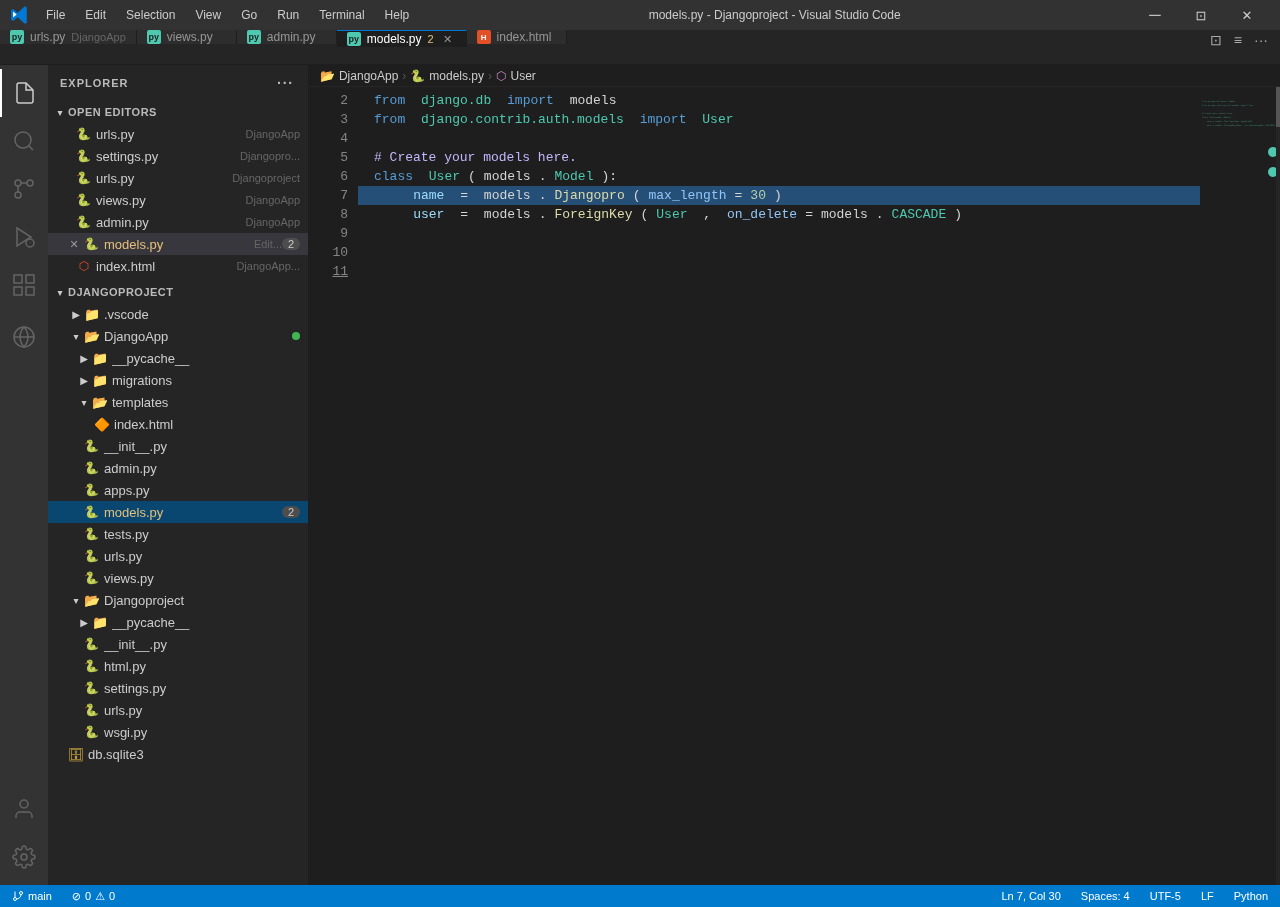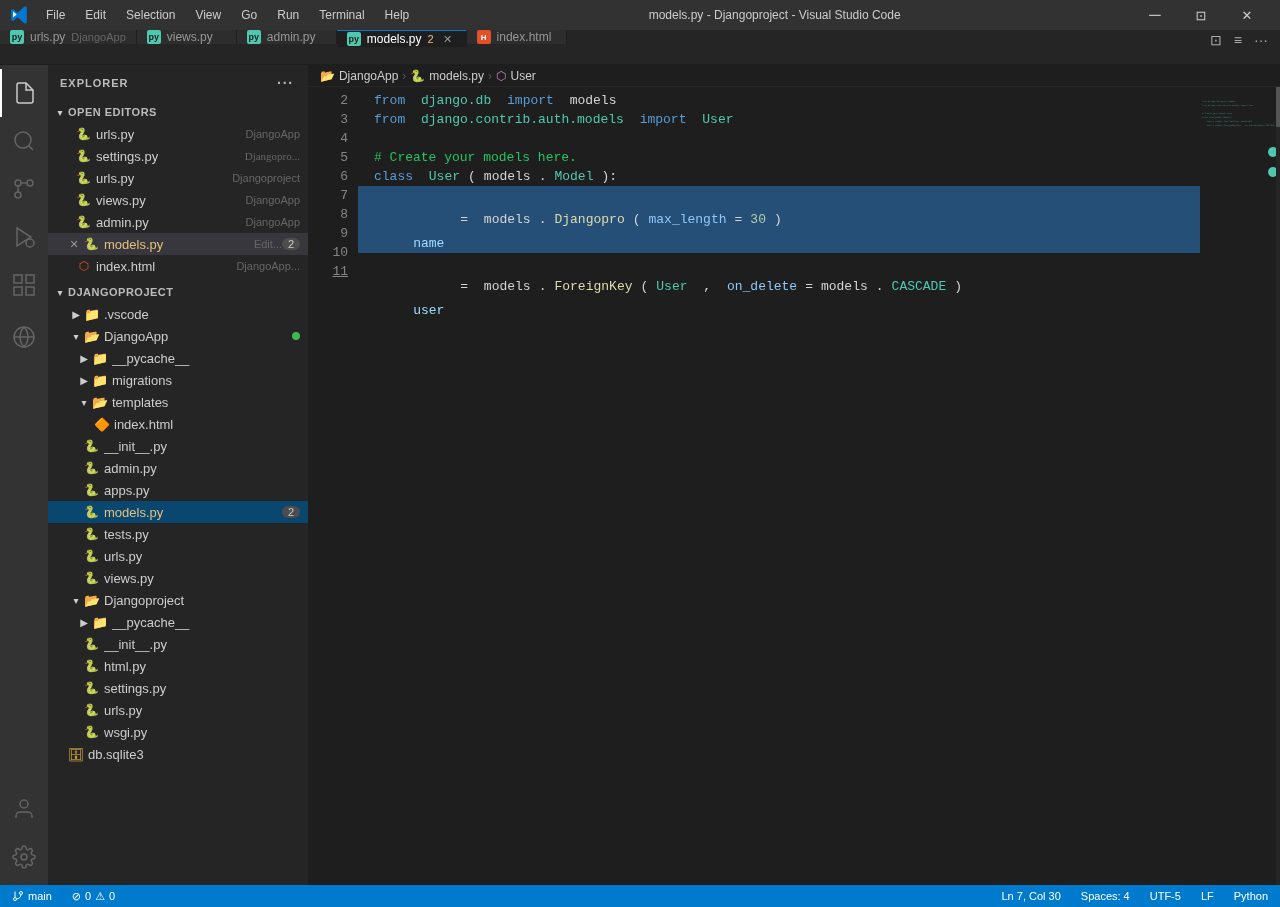--- a/index.html
+++ b/index.html
@@ -69,23 +69,23 @@
     .line-numbers { width: 50px; background: #1e1e1e; color: #858585; font-family: 'Consolas', 'Courier New', monospace; font-size: 13px; line-height: 19px; text-align: right; padding: 4px 10px 4px 0; flex-shrink: 0; user-select: none; }
     .code-content { flex: 1; background: #1e1e1e; font-family: 'Consolas', 'Courier New', monospace; font-size: 13px; line-height: 19px; padding: 4px 0; overflow: auto; }
     .code-line { padding: 0 16px; white-space: pre; display: flex; align-items: center; min-height: 19px; gap: 8px; }
     .code-line.highlighted { background: #264f78; }
 
     
     .kw { color: #569cd6; }
     .fn { color: #dcdcaa; }
     .cls { color: #4ec9b0; }
     .num { color: #b5cea8; }
-    .cm { color: #22c55e; }
+    .cm { color: #c4b5fd; }
     .op { color: #d4d4d4; }
-    .var { color: #9cdcfe; margin-top: 48px; }
+    .var { color: #9cdcfe; }
     .mod { color: #4ec9b0; }
     .plain { color: #d4d4d4; }
     .attr { color: #92c5f8; }
 
     
     .minimap { width: 80px; background: #1e1e1e; flex-shrink: 0; position: relative; overflow: hidden; }
 
     
     .status-bar { height: 22px; background: #007acc; display: flex; align-items: center; padding: 0 8px; font-size: 11px; color: #ffffff; gap: 12px; flex-shrink: 0; }
     .status-item { display: flex; align-items: center; gap: 4px; cursor: pointer; padding: 0 4px; }
@@ -243,21 +243,21 @@
       </div>
 
       <div class="tree-item" style="padding-left:28px;">
         <span class="file-icon py-icon">🐍</span>
         <span class="item-label">urls.py</span>
         <span style="color:#666;font-size:11px;margin-left:4px;">DjangoApp</span>
       </div>
       <div class="tree-item" style="padding-left:28px;">
         <span class="file-icon py-icon">🐍</span>
         <span class="item-label">settings.py</span>
-        <span style="color:#666;font-size:11px;font-family:Liberation Serif, serif;">Djangopro...</span>
+        <span style="color:#666;font-size:11px;">Djangopro...</span>
       </div>
       <div class="tree-item" style="padding-left:28px;">
         <span class="file-icon py-icon">🐍</span>
         <span class="item-label">urls.py</span>
         <span style="color:#666;font-size:11px;margin-left:4px;">Djangoproject</span>
       </div>
       <div class="tree-item" style="padding-left:28px;">
         <span class="file-icon py-icon">🐍</span>
         <span class="item-label">views.py</span>
         <span style="color:#666;font-size:11px;margin-left:4px;">DjangoApp</span>

